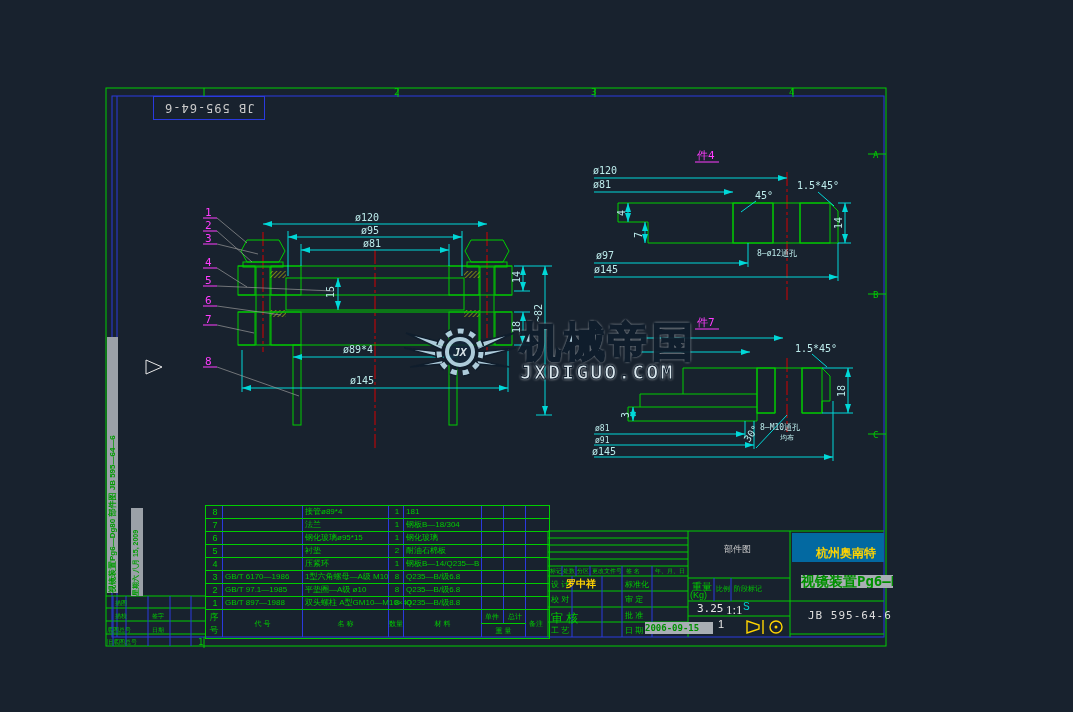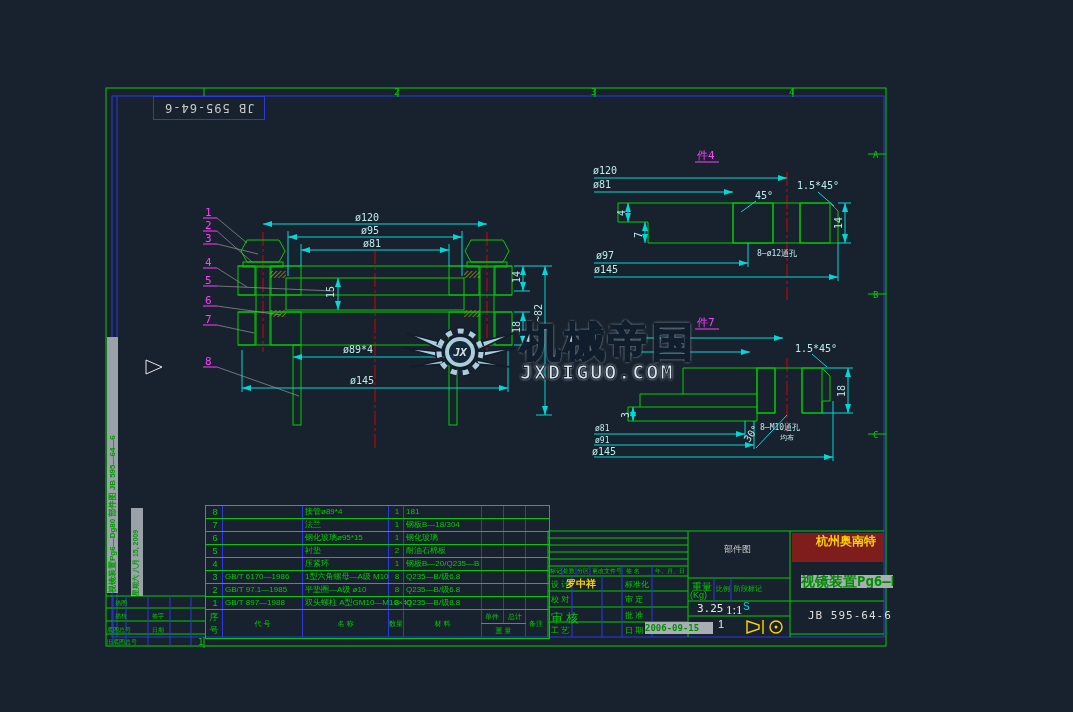--- a/index.html
+++ b/index.html
@@ -39,21 +39,21 @@
                text-align:center;box-sizing:border-box;}
   .wgroup{width:44px;display:flex;flex-direction:column;}
   .wtop{display:flex;height:13px;border-bottom:1px solid #00cd00;}
   .wtop>div{width:22px;text-align:center;line-height:13px;}
   .wtop>div:first-child{border-right:1px solid #2a3adf;}
   .wbot{height:14px;text-align:center;line-height:14px;}
   
   .tbt{position:absolute;color:#00cd00;white-space:nowrap;}
   .chip{background:#a9aeb4;color:#008f00;font-weight:bold;white-space:nowrap;overflow:hidden;
         font-family:"DejaVu Sans Mono",monospace;}
-  .bluebar{background:#7f1d1d;display:flex;align-items:flex-start;}
+  .bluebar{background:#0369a1;display:flex;align-items:flex-end;}
   
   .wm{left:404px;top:308px;width:310px;height:88px;display:flex;align-items:center;opacity:.93;z-index:30;}
   .wm-txt{margin-left:4px;}
   .wm-brand{font-size:41px;font-weight:bold;letter-spacing:3px;color:#bfdcea;line-height:40px;
             -webkit-text-stroke:2px #0f1d2c;text-shadow:0 0 3px #ffffff,0 0 2px #ffffff;white-space:nowrap;}
   .wm-dom{font-size:20px;font-weight:bold;letter-spacing:2px;color:#e9f5fb;line-height:21px;
           -webkit-text-stroke:1px #0f1d2c;text-shadow:0 0 3px #ffffff;white-space:nowrap;
           font-family:"DejaVu Sans Mono",monospace;}
   
   .strip{background:#9ba1a8;color:#009a00;font-weight:bold;white-space:nowrap;
@@ -374,21 +374,21 @@
       <div class="c-mat">耐油石棉板</div>
       <div class="c-u"></div>
         <div class="c-t"></div>
         <div class="c-r"></div>
     </div>
     <div class="bomrow">
       <div class="c-no">4</div>
       <div class="c-code"></div>
       <div class="c-name">压紧环</div>
       <div class="c-qty">1</div>
-      <div class="c-mat">钢板B—20/Q235—B</div>
+      <div class="c-mat">钢板B—14/Q235—B</div>
       <div class="c-u"></div>
         <div class="c-t"></div>
         <div class="c-r"></div>
     </div>
     <div class="bomrow">
       <div class="c-no">3</div>
       <div class="c-code">GB/T 6170—1986</div>
       <div class="c-name">1型六角螺母—A级 M10</div>
       <div class="c-qty">8</div>
       <div class="c-mat">Q235—B/级6.8</div>

